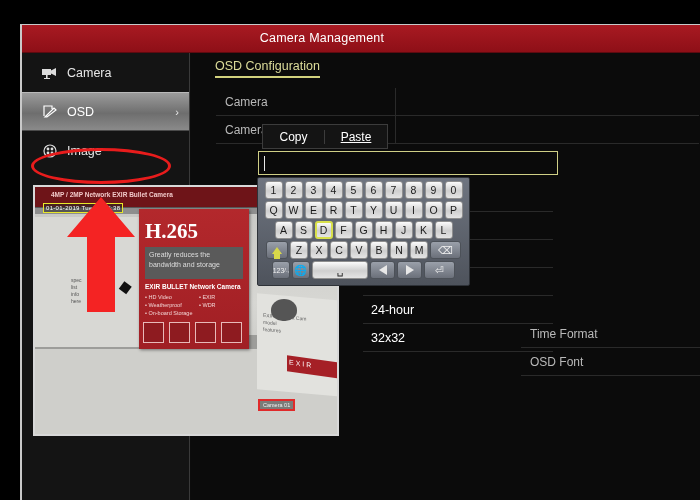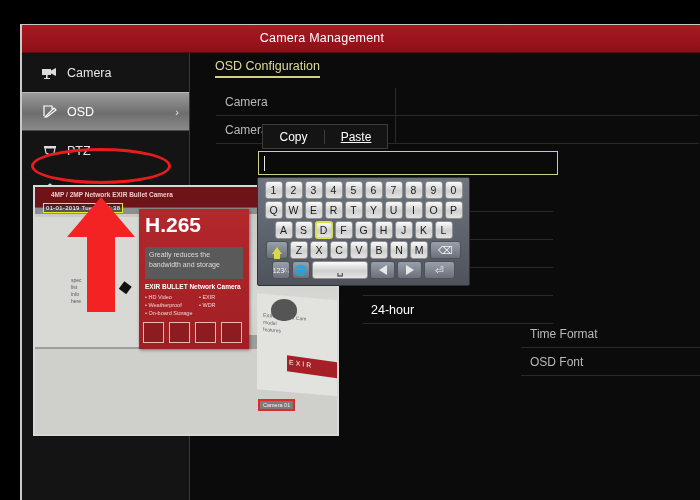--- a/index.html
+++ b/index.html
@@ -255,23 +255,23 @@
   }
   
   .box-main {
     position: absolute;
     left: 104px; top: 22px;
     width: 110px; height: 140px;
     background: linear-gradient(#b3282c, #a01f24);
     box-shadow: 1px 1px 3px rgba(0,0,0,.45);
   }
   .box-main .h265 {
-    position: absolute; left: 6px; top: 4px;
+    position: absolute; left: 6px; top: 10px;
     color: #fff; font-size: 21px; font-weight: bold;
-    font-family: Liberation Sans, sans-serif;
+    font-family: Liberation Serif, serif;
   }
   .box-main .grey {
     position: absolute; left: 6px; top: 38px;
     width: 98px; height: 32px;
     background: #5a5a5a;
     color: #ddd; font-size: 7px;
     padding: 3px 4px; line-height: 10px;
   }
   .box-main .bullet {
     position: absolute; left: 6px; top: 74px;
@@ -451,20 +451,32 @@
       <div class="side-item active">
         <span class="ico">
           <svg width="14" height="13" viewBox="0 0 14 13">
               <path d="M1 11 L1 1 L9 1 L9 4 M2 12 L11 3 L13 5 L4 12 Z" fill="none" stroke="currentColor" stroke-width="1.2"></path>
             </svg>
         </span>
         <span>OSD</span>
         <span class="chev">›</span>
       </div>
 
+      <div class="side-item">
+        <span class="ico">
+          <svg width="14" height="14" viewBox="0 0 14 14">
+              <circle cx="7" cy="7" r="6" fill="none" stroke="currentColor" stroke-width="1.2"></circle>
+              <circle cx="5" cy="5" r="1.4" fill="currentColor"></circle>
+              <circle cx="9" cy="5" r="1.4" fill="currentColor"></circle>
+              <circle cx="5" cy="9" r="1.4" fill="currentColor"></circle>
+              <circle cx="9" cy="9" r="1.4" fill="currentColor"></circle>
+            </svg>
+        </span>
+        <span>Image</span>
+      </div>
 
       <div class="side-item">
         <span class="ico">
           <svg width="14" height="12" viewBox="0 0 14 12">
               <path d="M2 3 L12 3 L11 8 Q7 11 3 8 Z" fill="none" stroke="currentColor" stroke-width="1.2"></path>
               <rect x="1" y="1" width="12" height="2" fill="currentColor"></rect>
             </svg>
         </span>
         <span>PTZ</span>
       </div>
@@ -560,20 +572,21 @@
         <span class="chk"></span>
       </div>
       <div class="rrow">
         <span class="chk"></span>
       </div>
       <div class="rrow">
         <span class="chk"></span>
       </div>
       <div class="rrow">MM-DD-YYYY</div>
       <div class="rrow">24-hour</div>
+      <div class="rrow">32x32</div>
     </div>
 
     <div class="cp-wrap" style="left:240px; top:99px;align-items:center;">
       <div class="cp-btn">Copy</div>
       <div class="cp-btn">Paste</div>
     </div>
 
     <div class="nameinput" style="left:236px; top:126px; width:300px;">
       <span class="caret"></span>
       <span style="position:absolute;left:8px;top:4px;color:#fff;font-size:12px;"></span>

